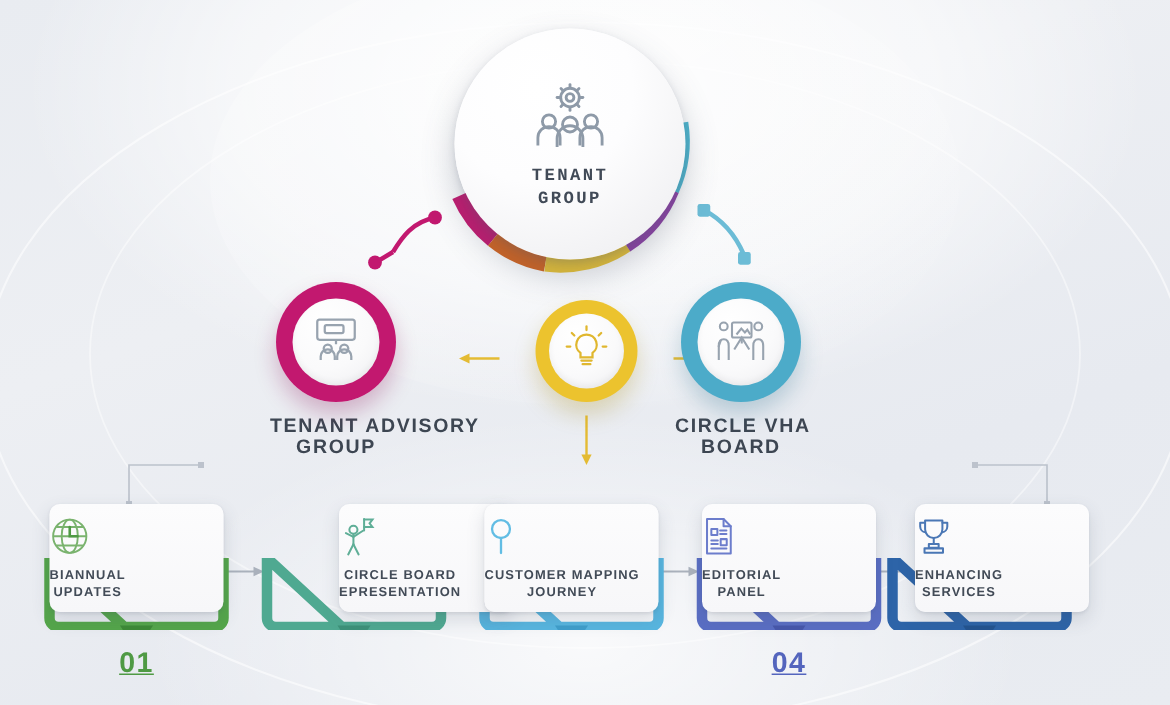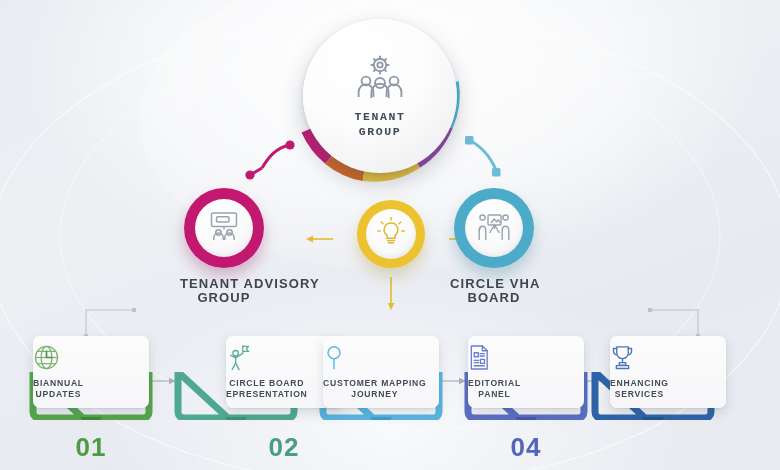--- a/index.html
+++ b/index.html
@@ -159,23 +159,24 @@
     top: 36px;
     width: 132px;
     height: 48px;
     z-index: 1;
   }
   .card-number {
     position: absolute;
     top: 96px;
     width: 116px;
     text-align: center;
-    font-size: 26px;
+    font-size: 19px;
     font-weight: 700;
     letter-spacing: 1px;
+    text-decoration: underline;
   }
   #card-0 { left: 33px; }
   #card-1 { left: 178px; padding-left: 48px; }
   #card-2 { left: 323px; border-radius: 21px; }
   #card-3 { left: 468px; }
   #card-4 { left: 595px; padding-left: 15px; }
 </style>
 </head>
 <body>
 
@@ -402,21 +403,20 @@
           <path d="M 10 14.4 l 6.6 -4.2"></path>
           <path d="M 17.4 10 V 2"></path>
           <path d="M 17.4 2.4 h 5.8 l -2 2.6 2 2.6 h -5.8" fill="none"></path>
         </svg>
       </span>
       <div class="card-label">
         <div>CIRCLE BOARD</div>
         <div>EPRESENTATION</div>
       </div>
     </div>
-    <div class="card-number" style="color:#489d86">02</div>
   </div>
 
   <div class="card" id="card-2">
     <svg class="card-bracket" viewBox="0 0 132 48">
       <path d="M 8 0 V 40 a 6 6 0 0 0 6 6 H 50 l 16 0 l -8 0 z M 124 0 V 40 a 6 6 0 0 1 -6 6 H 66" fill="none" stroke="#58b6e0" stroke-width="7" stroke-linecap="round" stroke-linejoin="round"></path>
       <polygon points="55,45 77,45 66,62" fill="#3f9ecb"></polygon>
     </svg>
     <div class="card-body">
       <span class="card-icon">
         <svg width="22" height="27" viewBox="0 0 22 28" fill="none" stroke="#62bde4" stroke-width="1.6" stroke-linecap="round">

